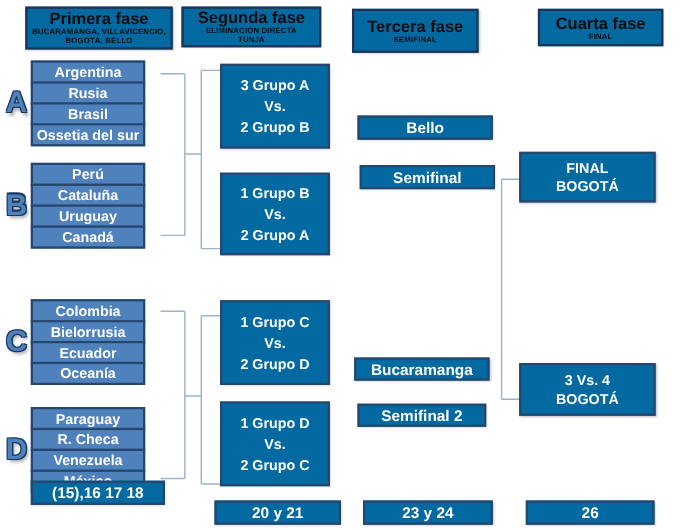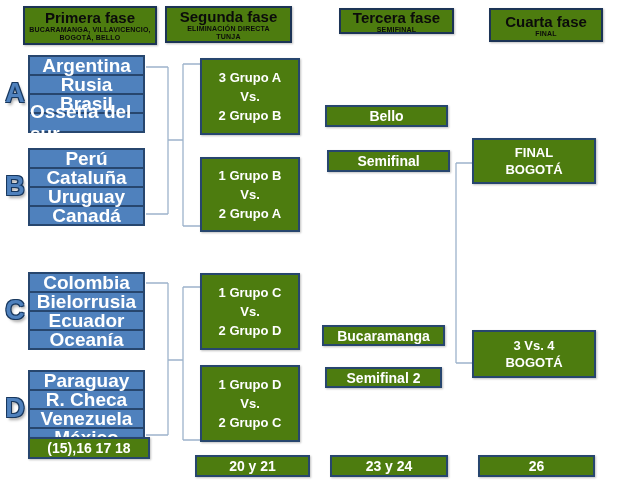--- a/index.html
+++ b/index.html
@@ -2,32 +2,32 @@
 <html><head>
 <meta charset="utf-8">
 <style>
   html,body{margin:0;padding:0;background:#fff;}
   .stage{
     position:relative;width:636px;height:482px;background:#ffffff;overflow:hidden;
     font-family:"Liberation Sans",sans-serif;
   }
   .connectors{position:absolute;left:0;top:0;width:636px;height:482px;}
   .box{
-    position:absolute;box-sizing:border-box;background:#4d7c0f;
+    position:absolute;box-sizing:border-box;background:#0369a1;
     border:2px solid #27466e;color:#fff;text-align:center;
     display:flex;flex-direction:column;align-items:center;justify-content:center;
     box-shadow:1px 1px 2px rgba(0,0,0,.25);
   }
   .header{border-color:#1c3456;color:#0b0b0b;}
   .header-title{font-size:15px;font-weight:bold;line-height:17px;color:#0b0b0b;}
   .header-sub{font-size:7px;font-weight:bold;line-height:8px;color:#0b0b0b;letter-spacing:.2px;}
   .group{position:absolute;width:117px;}
   .team-row{
-    box-sizing:border-box;width:117px;height:21px;background:#4f81bd;
-    border:2px solid #27466e;color:#fff;font-size:19px;font-weight:bold;
+    box-sizing:border-box;width:104px;height:21px;background:#4f81bd;
+    border:2px solid #27466e;color:#fff;font-size:13px;font-weight:bold;
     display:flex;align-items:center;justify-content:center;
   }
   .team-row + .team-row{margin-top:-2px;}
   .group-letter{
     position:absolute;width:26px;text-align:center;
     font-size:27px;font-weight:bold;color:#4f81bd;line-height:28px;
     text-shadow:-1px -1px 0 #17375e,1px -1px 0 #17375e,-1px 1px 0 #17375e,1px 1px 0 #17375e,2px 3px 3px rgba(0,0,0,.35);
   }
   .match{font-size:13px;font-weight:bold;line-height:19px;}
   .venue{font-size:14px;font-weight:bold;}
@@ -48,21 +48,21 @@
   <div class="box header" style="left:23px;top:6px;width:134px;height:39px">
     <div class="header-title">Primera fase</div>
     <div class="header-sub">BUCARAMANGA, VILLAVICENCIO,</div>
     <div class="header-sub">BOGOTÁ, BELLO</div>
   </div>
   <div class="box header" style="left:165px;top:6px;width:127px;height:37px">
     <div class="header-title">Segunda fase</div>
     <div class="header-sub">ELIMINACIÓN DIRECTA</div>
     <div class="header-sub">TUNJA</div>
   </div>
-  <div class="box header" style="left:339px;top:8px;width:115px;height:26px">
+  <div class="box header" style="left:320px;top:8px;width:115px;height:40px">
     <div class="header-title">Tercera fase</div>
     <div class="header-sub">SEMIFINAL</div>
   </div>
   <div class="box header" style="left:489px;top:8px;width:114px;height:34px">
     <div class="header-title">Cuarta fase</div>
     <div class="header-sub">FINAL</div>
   </div>
 
   <div class="group-letter" style="left:2px;top:79px">A</div>
   <div class="group-letter" style="left:2px;top:172px">B</div>

